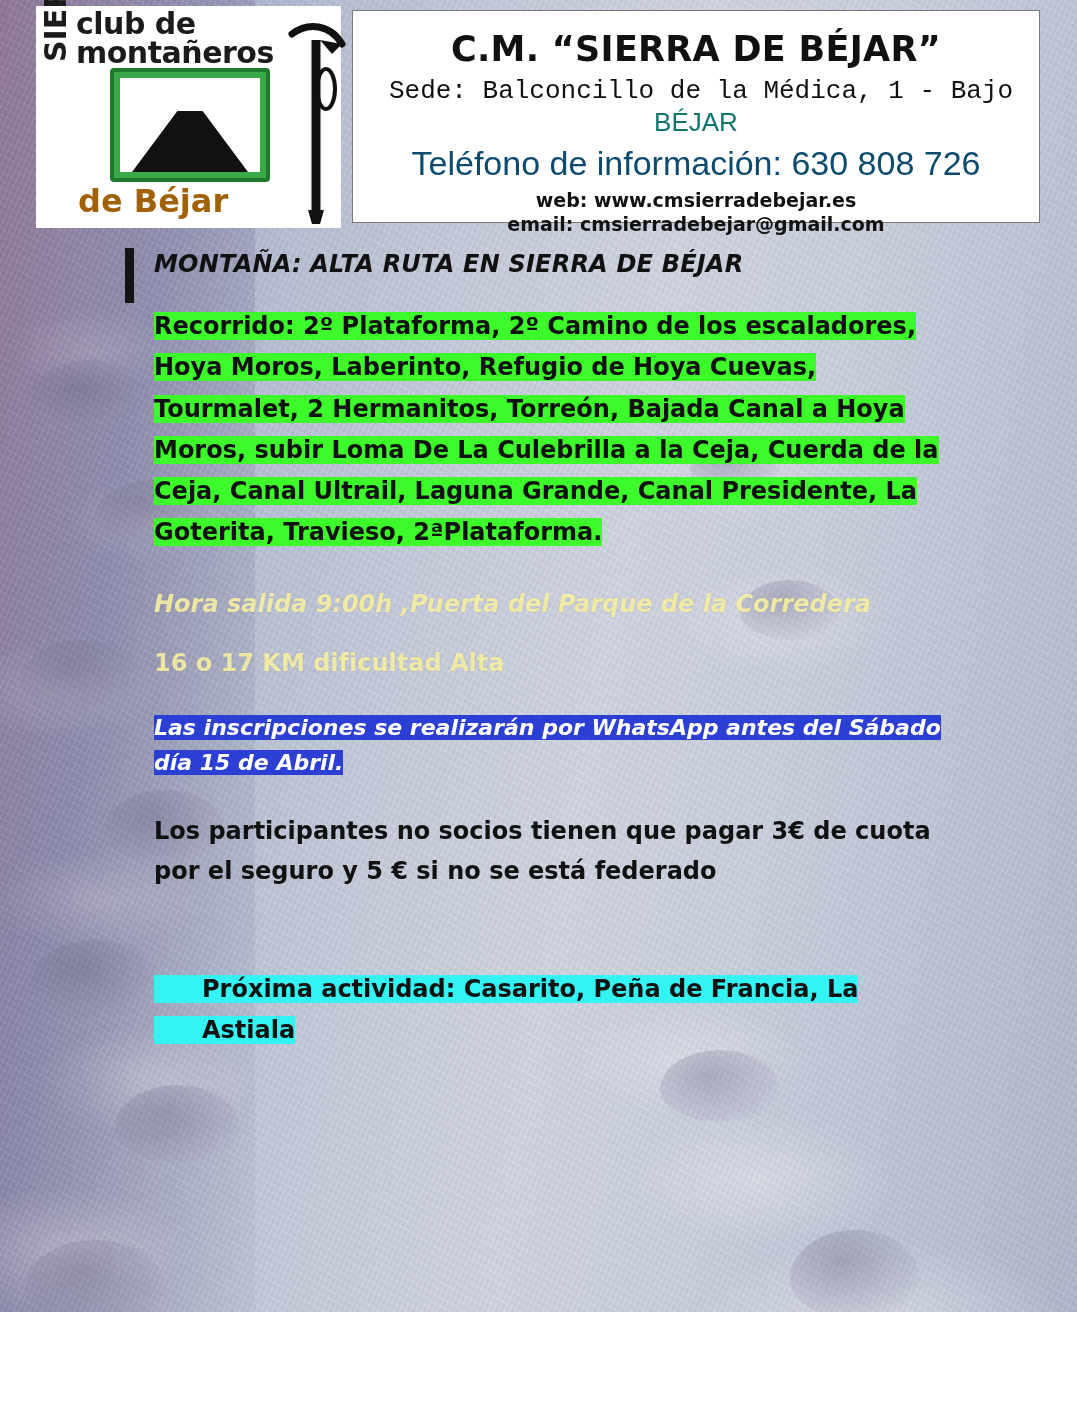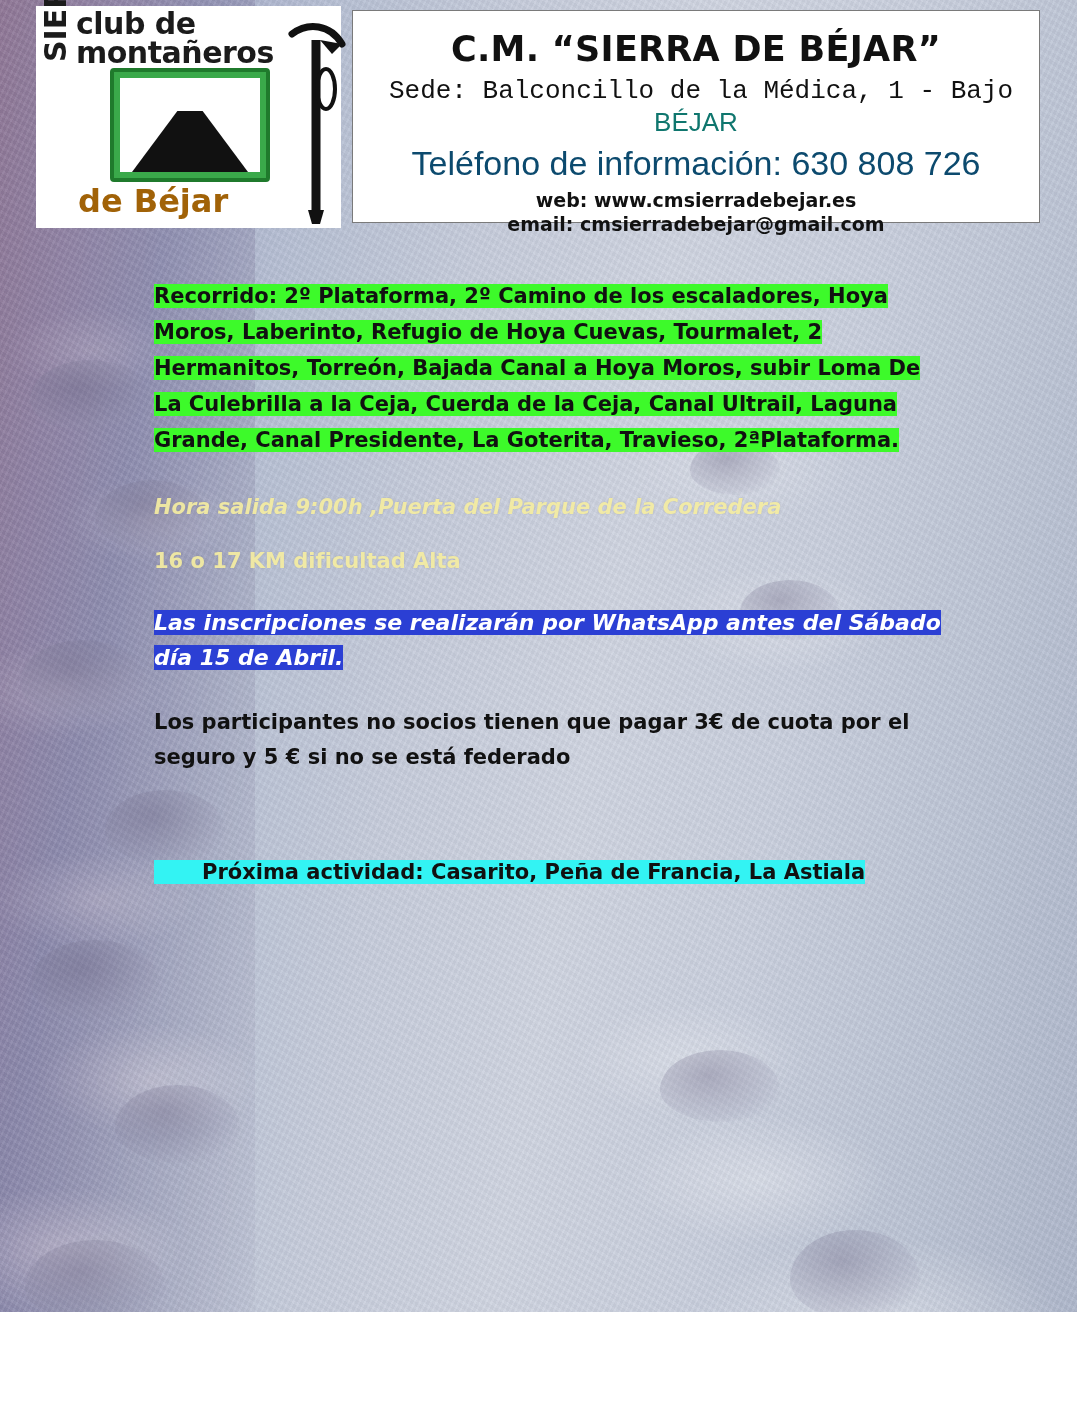--- a/index.html
+++ b/index.html
@@ -214,21 +214,21 @@
     font-size: 24px;
     color: #111;
     margin: 12px 0 0 29px;
   }
 
   .para {
     margin-left: 29px;
     margin-top: 26px;
     font-family: "DejaVu Sans", sans-serif;
     font-weight: bold;
-    font-size: 21px;
+    font-size: 24px;
     line-height: 1.72;
     color: #111;
   }
   .hl-green   { background: #3dfa2a; box-decoration-break: clone; -webkit-box-decoration-break: clone; }
   .hl-cyan    { background: #33f3f3; box-decoration-break: clone; padding-left: 48px; -webkit-box-decoration-break: clone; }
   .hl-blue    { background: #2b3fd4; color: #ffffff; box-decoration-break: clone; -webkit-box-decoration-break: clone; }
 
   .para.route { margin-top: 28px; }
   .para.hour {
     margin-top: 30px;
@@ -304,20 +304,24 @@
       <div class="org-line2">BÉJAR</div>
       <div class="org-phone">Teléfono de información: 630 808 726</div>
       <div class="org-web">web: www.cmsierradebejar.es</div>
       <div class="org-email">email: cmsierradebejar@gmail.com</div>
     </div>
 
   </div>
 
   <div class="content">
 
+    <div class="title-bar-row">
+      <div class="vbar"></div>
+      <div class="line-title">MONTAÑA: ALTA RUTA EN SIERRA DE BÉJAR</div>
+    </div>
 
 
     <div class="para route">
       <span class="hl-green">Recorrido: 2º Plataforma,  2º Camino de los escaladores,  Hoya Moros,  Laberinto,  Refugio de Hoya Cuevas,  Tourmalet,  2 Hermanitos, Torreón,  Bajada Canal a Hoya Moros, subir Loma De La Culebrilla  a la Ceja,  Cuerda de la Ceja,  Canal Ultrail, Laguna Grande,  Canal  Presidente,  La Goterita,  Travieso, 2ªPlataforma.</span>
     </div>
 
     <div class="para hour">Hora salida 9:00h ,Puerta del Parque de la Corredera</div>
 
     <div class="para dist">16 o 17 KM    dificultad Alta</div>
 

